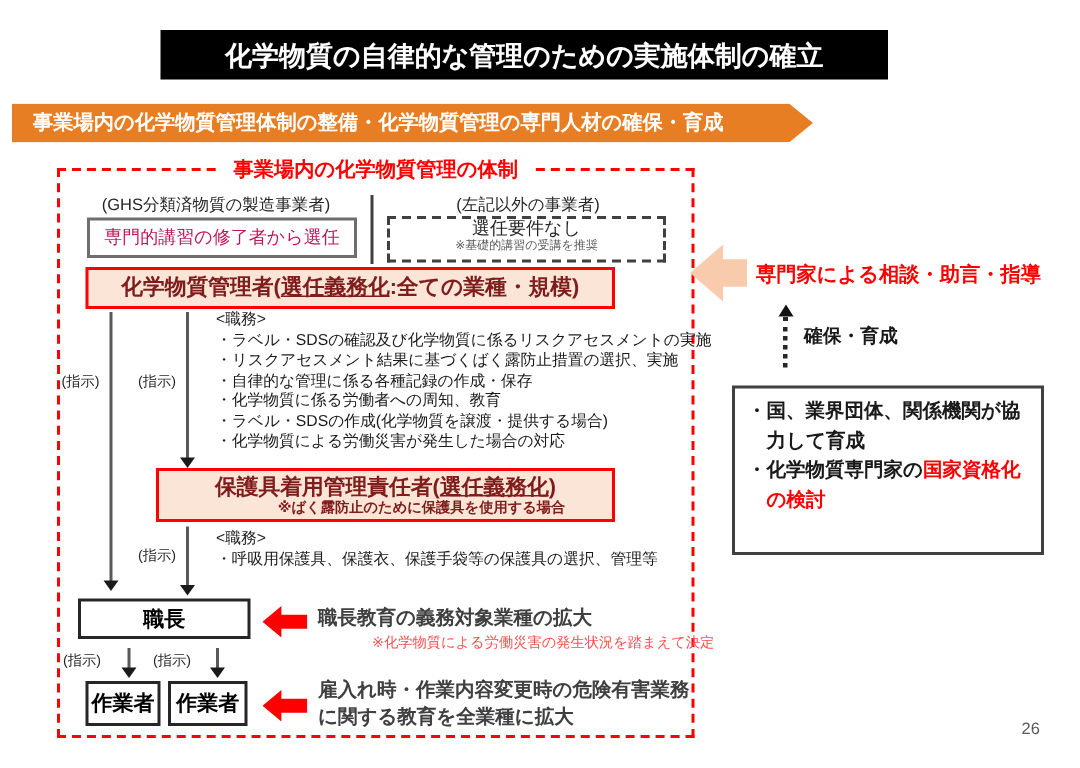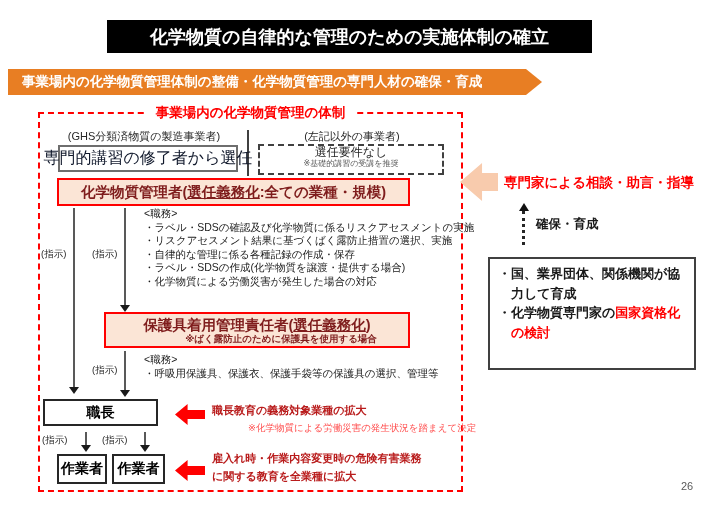--- a/index.html
+++ b/index.html
@@ -13,21 +13,21 @@
   .banner{left:8px;top:69px;width:534px;height:26px;background:#e87e23;color:#fff;
           font-weight:bold;font-size:13.5px;line-height:26px;padding-left:14px;
           box-sizing:border-box;white-space:nowrap;
           clip-path:polygon(0 0,calc(100% - 16px) 0,100% 50%,calc(100% - 16px) 100%,0 100%);}
   .frame{left:38px;top:112px;width:425px;height:380px;border:2px dashed #ff0000;box-sizing:border-box;}
   .frame-title{left:50%;top:-10px;transform:translateX(-50%);background:#fff;padding:0 10px;
                color:#ff0000;font-weight:bold;font-size:13.5px;white-space:nowrap;}
   .col-header{font-size:11px;color:#262626;text-align:center;white-space:nowrap;}
   .divider{width:2px;background:#404040;}
   .plain-box{border:2px solid #6e6e6e;display:flex;align-items:center;justify-content:center;
-             font-size:16px;color:#0f172a;box-sizing:border-box;background:#fff;white-space:nowrap;}
+             font-size:12px;color:#be185d;box-sizing:border-box;background:#fff;white-space:nowrap;}
   .dashed-box{border:2px dashed #404040;display:flex;flex-direction:column;align-items:center;
               box-sizing:border-box;background:#fff;}
   .dashed-box .main{font-size:12px;color:#262626;line-height:13px;white-space:nowrap;}
   .note-small{font-size:8px;color:#595959;line-height:10px;white-space:nowrap;}
   .red-box{background:#fbe5d6;border:2px solid #ff0000;box-sizing:border-box;display:flex;
            flex-direction:column;align-items:center;justify-content:center;color:#7f1d1d;font-weight:bold;}
   .red-box .line1{font-size:14.5px;line-height:16px;white-space:nowrap;}
   .red-box .line2{font-size:9.5px;line-height:11px;white-space:nowrap;margin-left:48px;}
   .u{text-decoration:underline;}
   .varrow{width:2px;background:#595959;}
@@ -36,21 +36,21 @@
                  border-top:7px solid #1a1a1a;}
   .shiji{font-size:9.5px;color:#262626;white-space:nowrap;}
   .duties{font-size:10.5px;line-height:13.5px;color:#1a1a1a;white-space:nowrap;}
   .outline-box{border:2px solid #262626;display:flex;align-items:center;justify-content:center;
                font-weight:bold;font-size:14px;color:#000;background:#fff;box-sizing:border-box;
                white-space:nowrap;}
   .block-arrow{background:#ff0000;
                clip-path:polygon(0 50%,42% 0,42% 28%,100% 28%,100% 72%,42% 72%,42% 100%);}
   .peach-arrow{background:#f8cbad;
                clip-path:polygon(0 50%,58% 0,58% 26%,100% 26%,100% 74%,58% 74%,58% 100%);}
-  .callout-main{color:#b91c1c;font-weight:bold;font-size:11px;white-space:nowrap;}
+  .callout-main{color:#404040;font-weight:bold;font-size:13px;white-space:nowrap;}
   .callout-note{color:#ff4d4d;font-size:9.5px;white-space:nowrap;}
   .expert-label{color:#ff0000;font-weight:bold;font-size:13.5px;white-space:nowrap;}
   .dotarrow{border-left:3px dotted #262626;}
   .dotarrow::before{content:"";position:absolute;top:-8px;left:-6px;width:0;height:0;
                     border-left:5px solid transparent;border-right:5px solid transparent;
                     border-bottom:8px solid #111;}
   .secure-label{font-size:12.5px;font-weight:bold;color:#1a1a1a;white-space:nowrap;}
   .info-box{border:2px solid #404040;box-sizing:border-box;padding:5px 8px;font-size:13px;
             font-weight:bold;line-height:19.5px;color:#1a1a1a;background:#fff;}
   .info-line{padding-left:13px;text-indent:-13px;}
@@ -85,38 +85,39 @@
     <div class="abs varrow" style="left:33px;top:94px;height:180px;"></div>
     <div class="abs varrow" style="left:84px;top:94px;height:98px;"></div>
     <div class="abs shiji" style="left:1px;top:134px;">(指示)</div>
     <div class="abs shiji" style="left:52px;top:134px;">(指示)</div>
 
     <div class="abs duties" style="left:104px;top:93px;">
       <div>&lt;職務&gt;</div>
       <div>・ラベル・SDSの確認及び化学物質に係るリスクアセスメントの実施</div>
       <div>・リスクアセスメント結果に基づくばく露防止措置の選択、実施</div>
       <div>・自律的な管理に係る各種記録の作成・保存</div>
+      <div>・化学物質に係る労働者への周知、教育</div>
       <div>・ラベル・SDSの作成(化学物質を譲渡・提供する場合)</div>
       <div>・化学物質による労働災害が発生した場合の対応</div>
     </div>
 
     <div class="abs red-box" style="left:64px;top:198px;width:306px;height:36px;">
       <div class="line1"><span>保護具着用管理責任者(</span><span class="u">選任義務化</span><span>)</span></div>
       <div class="line2">※ばく露防止のために保護具を使用する場合</div>
     </div>
 
     <div class="abs varrow" style="left:84px;top:237px;height:40px;"></div>
     <div class="abs shiji" style="left:52px;top:250px;">(指示)</div>
 
     <div class="abs duties" style="left:104px;top:239px;">
       <div>&lt;職務&gt;</div>
       <div>・呼吸用保護具、保護衣、保護手袋等の保護具の選択、管理等</div>
     </div>
 
-    <div class="abs outline-box" style="left:3px;top:285px;width:115px;height:27px;">職長</div>
+    <div class="abs outline-box" style="left:12px;top:285px;width:115px;height:27px;">職長</div>
 
     <div class="abs block-arrow" style="left:135px;top:290px;width:30px;height:21px;"></div>
     <div class="abs callout-main" style="left:172px;top:289px;">職長教育の義務対象業種の拡大</div>
     <div class="abs callout-note" style="left:184px;top:308px;margin-left:24px;">※化学物質による労働災害の発生状況を踏まえて決定</div>
 
     <div class="abs shiji" style="left:2px;top:320px;">(指示)</div>
     <div class="abs varrow" style="left:45px;top:318px;height:14px;"></div>
     <div class="abs shiji" style="left:62px;top:320px;">(指示)</div>
     <div class="abs varrow" style="left:104px;top:318px;height:14px;"></div>
 

